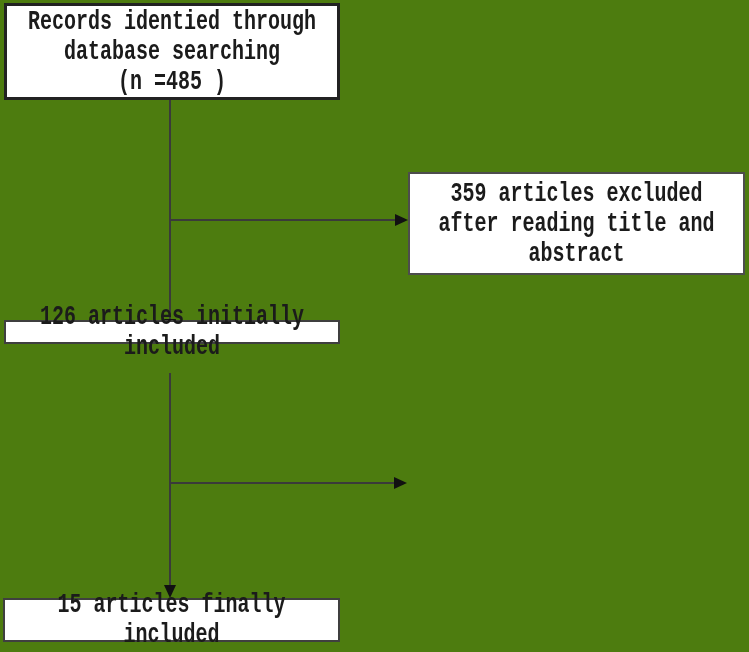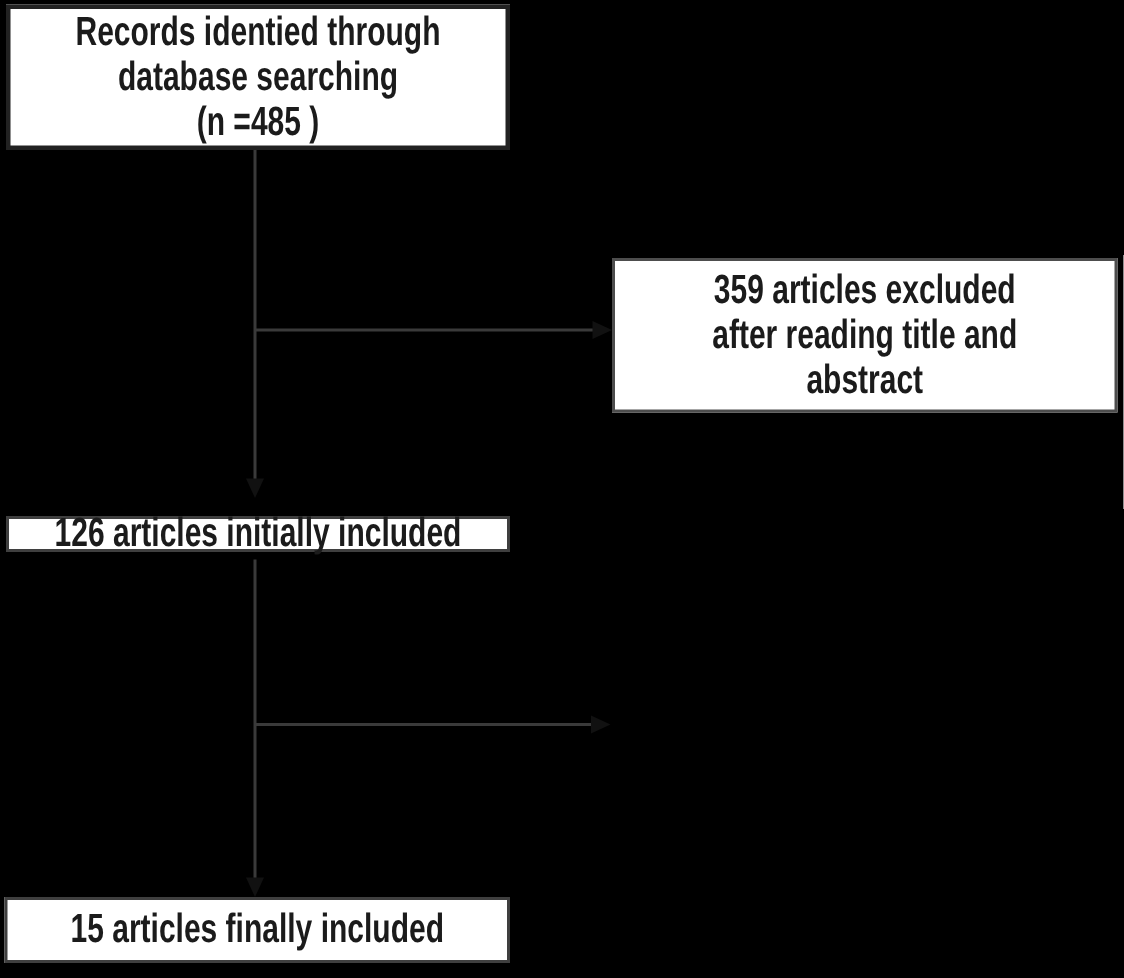--- a/index.html
+++ b/index.html
@@ -4,22 +4,22 @@
 <style>
   html, body {
     margin: 0;
     padding: 0;
     background: #ffffff;
   }
   #canvas {
     position: relative;
     width: 749px;
     height: 652px;
-    background: #000000;
-    font-family: Liberation Sans, sans-serif;
+    background: #4d7c0f;
+    font-family: Liberation Mono, monospace;
     overflow: hidden;
   }
   .node {
     position: absolute;
     box-sizing: border-box;
     background: #ffffff;
     display: flex;
     align-items: center;
     justify-content: center;
   }
@@ -40,21 +40,21 @@
     border: 3px solid #222222;
   }
   
   #box-b {
     left: 408px; top: 172px;
     width: 337px; height: 103px;
     border: 2px solid #4d4d4d;
   }
   
   #box-c {
-    left: 4px; top: 344px;
+    left: 4px; top: 320px;
     width: 336px; height: 24px;
     border: 2px solid #3f3f3f;
   }
   
   #box-d {
     left: 407px; top: 432px;
     width: 337px; height: 99px;
     border: 2px solid #4d4d4d;
   }
   

